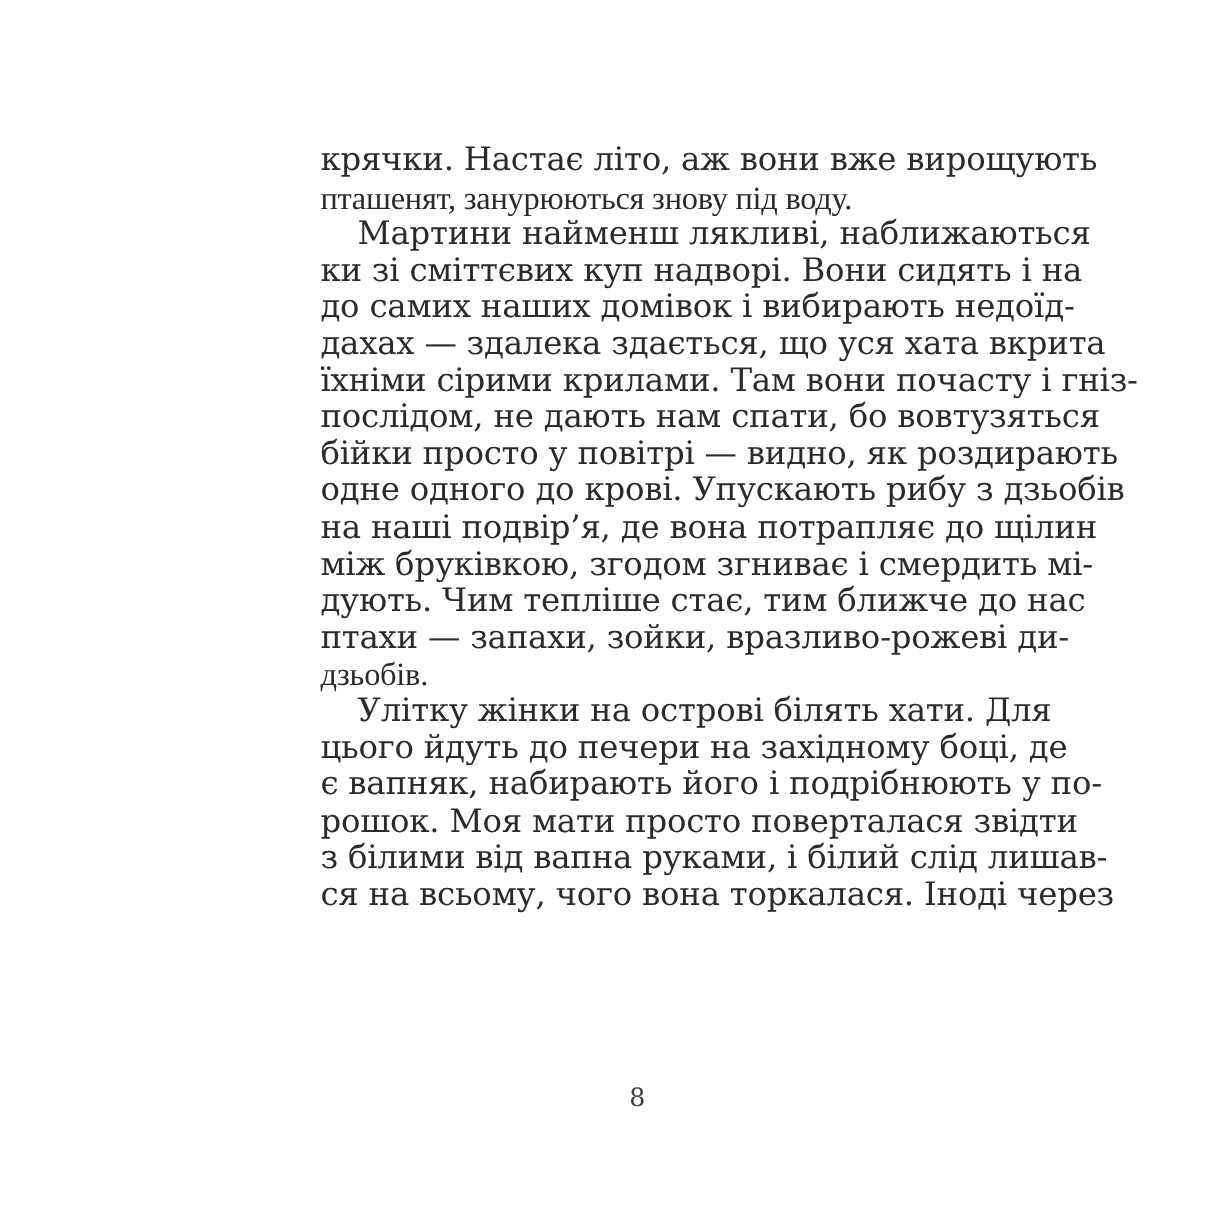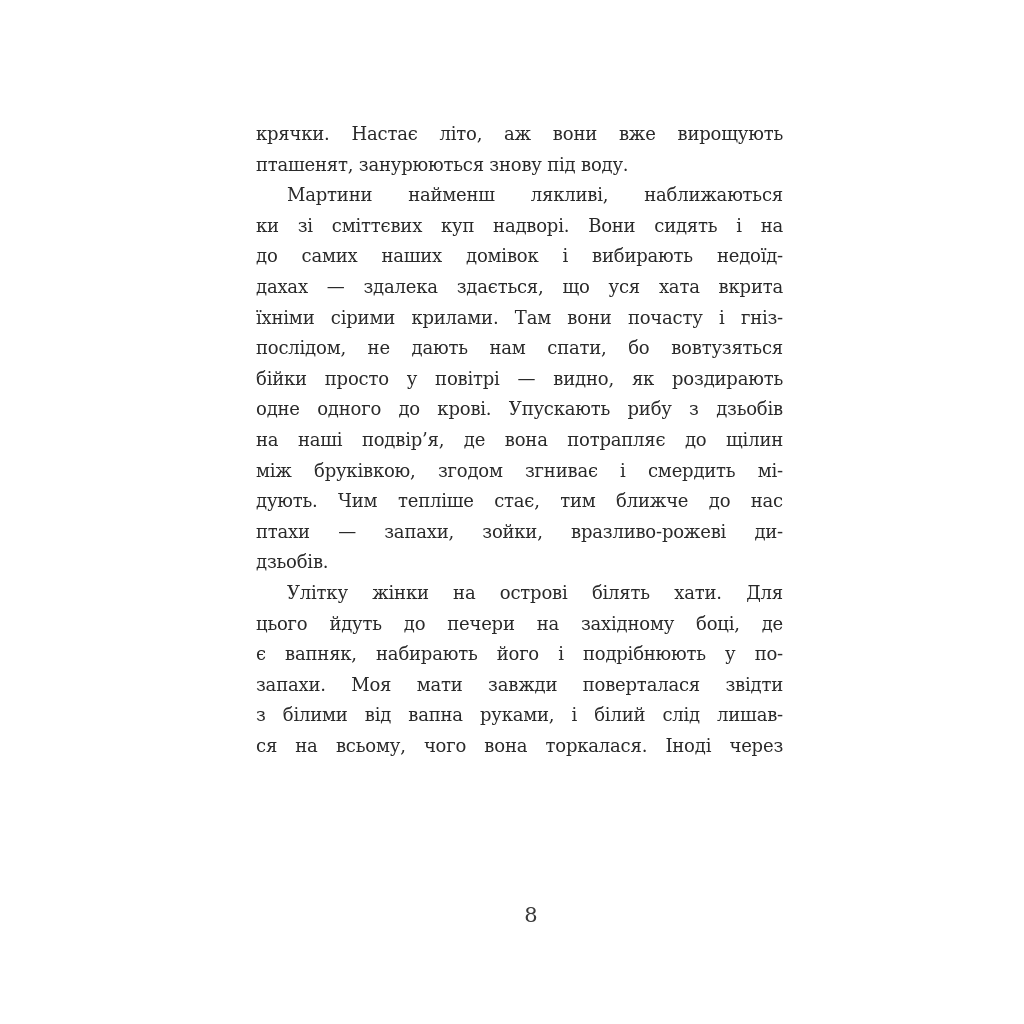--- a/index.html
+++ b/index.html
@@ -14,38 +14,39 @@
     overflow: hidden;
   }
   .page {
     position: absolute;
     left: 0; top: 0;
     width: 1024px; height: 1024px;
     background: #ffffff;
   }
   .text-block {
     position: absolute;
-    left: 256px;
+    left: 267px;
     top: 119px;
     width: 527px;
     font-family: "DejaVu Serif", "Liberation Serif", serif;
-    font-size: 18px;
+    font-size: 27px;
     line-height: 30.6px;
     color: #2a2a2a;
   }
   .line {
     display: block;
     white-space: nowrap;
     text-align: justify;
     text-align-last: justify;
     height: 30.6px;
     letter-spacing: -0.2px;
   }
   .line.last {
     text-align-last: left;
+    font-family: Liberation Serif, serif;
   }
   .line.indent {
     padding-left: 31px;
   }
   .page-number {
     position: absolute;
     left: 0;
     width: 1062px;
     top: 903px;
     text-align: center;
@@ -73,19 +74,19 @@
     <span class="line">одне одного до крові. Упускають рибу з дзьобів</span>
     <span class="line">на наші подвір’я, де вона потрапляє до щілин</span>
     <span class="line">між бруківкою, згодом згниває і смердить мі-</span>
     <span class="line">дують. Чим тепліше стає, тим ближче до нас</span>
     <span class="line">птахи — запахи, зойки, вразливо-рожеві ди-</span>
     <span class="line last">дзьобів.</span>
 
     <span class="line indent">Улітку жінки на острові білять хати. Для</span>
     <span class="line">цього йдуть до печери на західному боці, де</span>
     <span class="line">є вапняк, набирають його і подрібнюють у по-</span>
-    <span class="line">запахи. Моя мати завжди поверталася звідти</span>
+    <span class="line">рошок. Моя мати просто поверталася звідти</span>
     <span class="line">з білими від вапна руками, і білий слід лишав-</span>
     <span class="line">ся на всьому, чого вона торкалася. Іноді через</span>
   </div>
 
   <div class="page-number">8</div>
 </div>
 
 </body></html>

